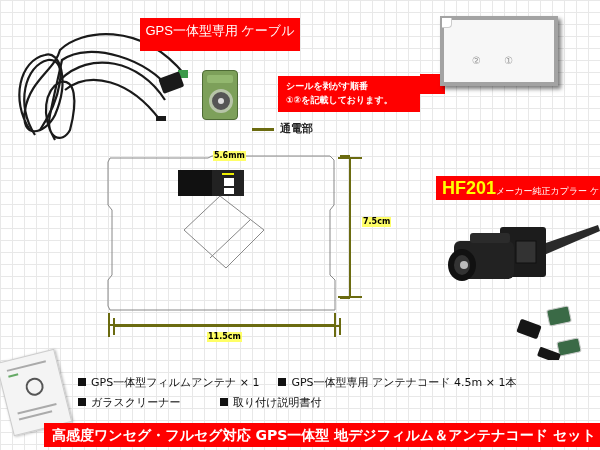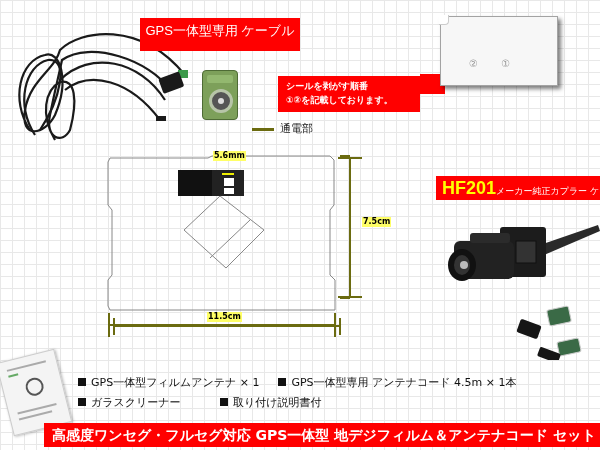--- a/index.html
+++ b/index.html
@@ -27,21 +27,21 @@
   .sticker-note {
     left: 278px; top: 76px; width: 142px; height: 36px;
     background: #ff0000; color: #fff;
     font-size: 9px; font-weight: bold; line-height: 14px;
     padding: 3px 8px;
   }
 
   
   .film-sheet {
     left: 440px; top: 16px; width: 118px; height: 70px;
-    background: #f7f7f7; border: 1px solid #a3a3a3;
+    background: #f7f7f7; border: 4px solid #a3a3a3;
     box-shadow: 3px 3px 4px rgba(0,0,0,0.5);
   }
   .film-sheet .corner {
     position: absolute; left: -2px; top: -2px; width: 10px; height: 10px;
     background: #fff; border-right: 1px solid #ccc; border-bottom: 1px solid #ccc;
     border-radius: 0 0 4px 0;
   }
   .film-sheet .marks {
     position: absolute; left: 28px; bottom: 16px;
     font-size: 10px; color: #999; letter-spacing: 10px;
@@ -68,21 +68,21 @@
     border-radius: 50%; background: #555; border: 3px solid #b7c5a8;
   }
   .connector .ring::after {
     content: ""; position: absolute; left: 6px; top: 6px; width: 6px; height: 6px;
     border-radius: 50%; background: #ddd;
   }
   .conductive-line {
     left: 252px; top: 128px; width: 22px; height: 3px; background: #6b6b10;
   }
   .conductive-label {
-    left: 280px; top: 121px; font-size: 11px; font-weight: normal; color: #222;
+    left: 280px; top: 121px; font-size: 11px; font-weight: bold; color: #222;
   }
 
   
   .diagram { left: 100px; top: 150px; width: 250px; height: 185px; }
   .dim-label {
     font-size: 8px; font-weight: bold; color: #000;
     background: #ffff66; padding: 0 1px; line-height: 10px;
   }
 
   
@@ -183,21 +183,21 @@
 
 <div class="abs" style="left:349px;top:157px;width:2px;height:140px;background:#6b6b10;"></div>
 <div class="abs" style="left:338px;top:157px;width:24px;height:2px;background:#6b6b10;"></div>
 <div class="abs" style="left:338px;top:296px;width:24px;height:2px;background:#6b6b10;"></div>
 <div class="abs" style="left:108px;top:324px;width:228px;height:2px;background:#6b6b10;"></div>
 <div class="abs" style="left:108px;top:313px;width:2px;height:24px;background:#6b6b10;"></div>
 <div class="abs" style="left:334px;top:313px;width:2px;height:24px;background:#6b6b10;"></div>
 
 <div class="abs dim-label" style="left:213px;top:151px;">5.6mm</div>
 <div class="abs dim-label" style="left:362px;top:217px;">7.5cm</div>
-<div class="abs dim-label" style="left:207px;top:312px;">11.5cm</div>
+<div class="abs dim-label" style="left:207px;top:332px;">11.5cm</div>
 
 <div class="abs hf-banner">
   <span class="hf-model">HF201</span><span class="hf-desc">メーカー純正カプラー ケーブル</span>
 </div>
 
 <svg class="abs plug" viewBox="0 0 160 90">
   <path d="M100 40 L158 20 L160 26 L104 50 Z" fill="#2a2a2a"></path>
   <rect x="60" y="22" width="46" height="50" rx="3" fill="#1c1c1c"></rect>
   <rect x="76" y="36" width="20" height="22" fill="#333" stroke="#111"></rect>
   <rect x="14" y="36" width="60" height="38" rx="6" fill="#222"></rect>

